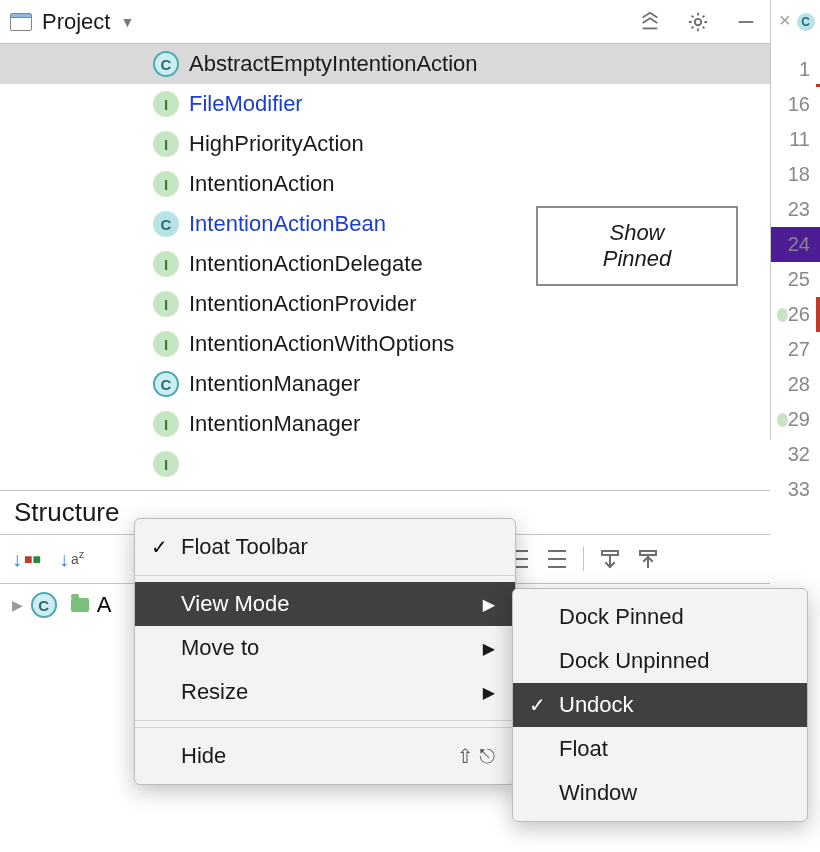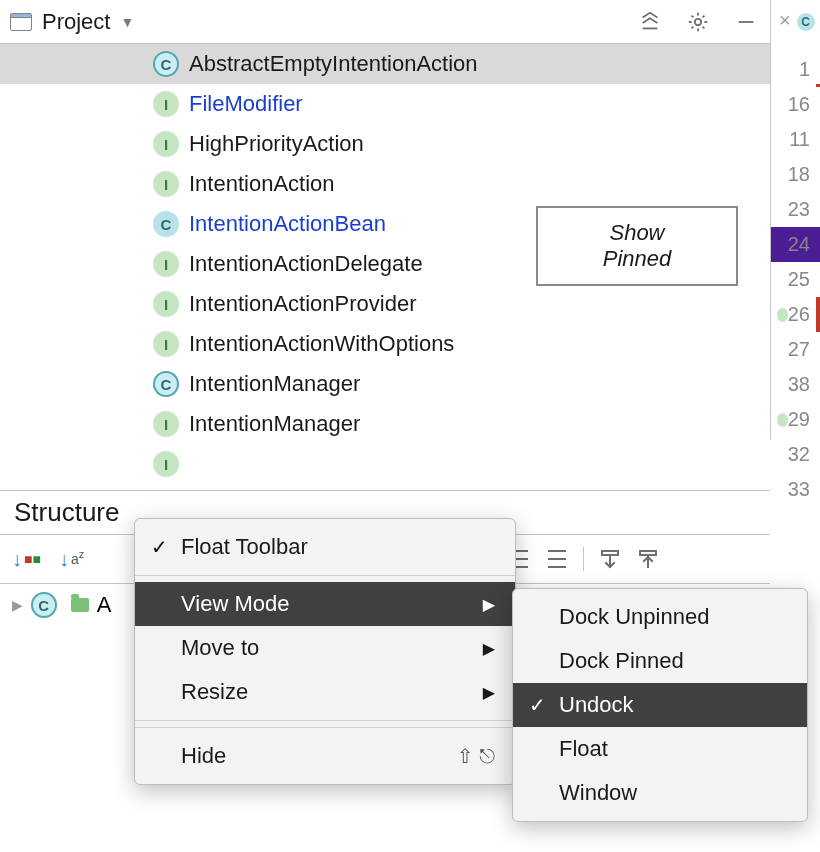--- a/index.html
+++ b/index.html
@@ -82,21 +82,21 @@
   <div class="gutter-list" id="gutter-list">
       <div class="gutter-row">1<div class="gutter-line-mark" style="background: rgb(192, 57, 43); height: 3px; top: auto; bottom: 0px;"></div></div>
       <div class="gutter-row">16</div>
       <div class="gutter-row">11</div>
       <div class="gutter-row">18</div>
       <div class="gutter-row">23</div>
       <div class="gutter-row highlight">24</div>
       <div class="gutter-row">25</div>
       <div class="gutter-row"><span class="gutter-dot-small" style="background: rgb(198, 230, 195);"></span>26<div class="gutter-line-mark" style="background: rgb(192, 57, 43); top: 0px;"></div></div>
       <div class="gutter-row">27</div>
-      <div class="gutter-row">38</div>
+      <div class="gutter-row">28</div>
       <div class="gutter-row"><span class="gutter-dot-small" style="background: rgb(198, 230, 195);"></span>29</div>
       <div class="gutter-row">32</div>
       <div class="gutter-row">33</div>
     </div>
 </div>
 
 <div class="top-toolbar">
   <div class="win-icon">
       <div class="bar"></div>
     </div>
@@ -239,24 +239,24 @@
     <div class="menu-sep"></div>
     <div class="menu-sep"></div>
     <div class="menu-item">
       <span>Hide</span>
       <span class="shortcut">⇧ ⎋</span>
     </div>
   </div>
 
 <div class="menu menu-secondary" id="menu-secondary">
     <div class="menu-item">
+      <span>Dock Pinned</span>
+    </div>
+    <div class="menu-item">
       <span>Dock Unpinned</span>
-    </div>
-    <div class="menu-item">
-      <span>Dock Pinned</span>
     </div>
     <div class="menu-item highlight">
       <span class="check" style="color: rgb(255, 255, 255);">✓</span>
       <span>Undock</span>
     </div>
     <div class="menu-item">
       <span>Float</span>
     </div>
     <div class="menu-item">
       <span>Window</span>

